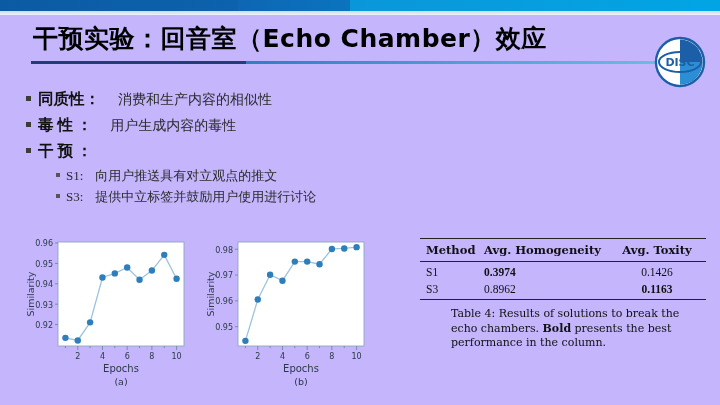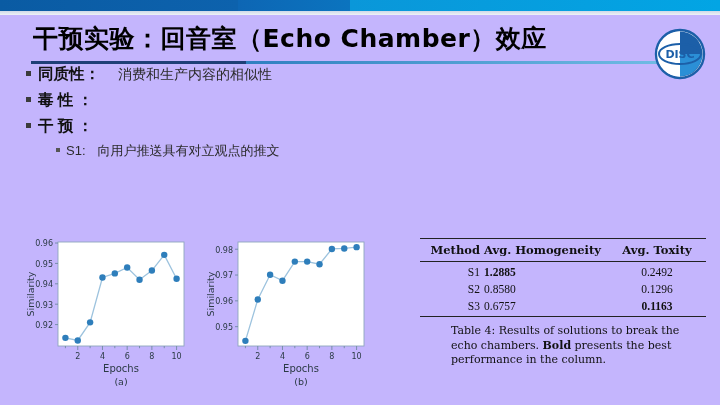--- a/index.html
+++ b/index.html
@@ -24,25 +24,25 @@
     position: absolute; left: 33px; top: 22px;
     font-size: 25px; font-weight: bold; color: #000;
     letter-spacing: .5px; white-space: nowrap;
     font-family: "DejaVu Sans","Liberation Sans", sans-serif;
   }
   .title-rule { position: absolute; left: 31px; top: 61px; width: 658px; height: 3px; display: flex; }
   .title-rule .r1 { width: 215px; background: #1f3f77; }
   .title-rule .r2 { flex: 1; background: linear-gradient(to right,#2f7fc0,#74bfe6); }
 
   
-  .logo { position: absolute; right: 14px; top: 28px; width: 52px; height: 52px; }
-
-  
-  .bullets { position: absolute; left: 26px; top: 64px; width: 420px;
-             font-family: Liberation Sans, sans-serif; }
+  .logo { position: absolute; right: 14px; top: 36px; width: 52px; height: 52px; }
+
+  
+  .bullets { position: absolute; left: 26px; top: 89px; width: 420px;
+             font-family: Liberation Serif, serif; }
   .b-row { display: flex; align-items: baseline; margin-bottom: 5px; }
   .b-sq { display: inline-block; width: 5px; height: 5px; background: #3b3b3b;
           margin-right: 7px; flex: none; position: relative; top: -3px; }
   .b-sq.small { width: 4px; height: 4px; background: #555; margin-right: 6px; }
   .b-key { font-size: 15.5px; font-weight: bold; color: #111; white-space: pre; }
   .b-val { font-size: 14px; color: #2b2b2b; margin-left: 18px; text-align: center; }
   .sub { margin-left: 30px; }
   .sub .b-row { margin-bottom: 3px; }
   .s-key { font-size: 13px; color: #2b2b2b; white-space: pre; }
   .s-val { font-size: 13px; color: #2b2b2b; margin-left: 12px; }
@@ -57,21 +57,21 @@
   
   .tbl-wrap { position: absolute; left: 420px; top: 238px; width: 286px;
               font-family: "DejaVu Serif","Liberation Serif", serif; }
   table.res { border-collapse: collapse; width: 100%; }
   table.res th, table.res td { font-size: 11.5px; color: #111; padding: 2.5px 2px; }
   table.res thead th { font-weight: bold; border-top: 1.6px solid #222; border-bottom: 1px solid #222;
                        padding-top: 4px; padding-bottom: 4px; }
   table.res tbody tr:first-child td { padding-top: 4px; }
   table.res tbody tr:last-child td { padding-bottom: 4px; }
   table.res tbody { border-bottom: 1.6px solid #222; font-family: Liberation Serif, serif; }
-  .c-method { text-align: right; padding-left: 6px !important; width: 62px; }
+  .c-method { text-align: left; padding-left: 6px !important; width: 62px; }
   .c-hom { text-align: left; width: 126px; }
   .c-tox { text-align: center; width: 98px; }
   .bold { font-weight: bold; }
   .caption { margin-top: 7px; font-size: 11px; line-height: 1.32; color: #111;
              font-family: "DejaVu Serif","Liberation Serif", serif; margin-left: 31px; }
   .caption .bold { font-weight: bold; }
 </style>
 </head>
 <body>
 
@@ -105,33 +105,39 @@
 
     <div class="b-row">
       <span class="b-sq"></span>
       <span class="b-key">同质性：</span>
       <span class="b-val">消费和生产内容的相似性</span>
     </div>
 
     <div class="b-row">
       <span class="b-sq"></span>
       <span class="b-key">毒 性 ：</span>
+      <span class="b-val">用户生成内容的毒性</span>
     </div>
 
     <div class="b-row">
       <span class="b-sq"></span>
       <span class="b-key">干 预 ：</span>
       <span class="b-val"></span>
     </div>
 
     <div class="sub">
       <div class="b-row">
         <span class="b-sq small"></span>
         <span class="s-key">S1:</span>
         <span class="s-val">向用户推送具有对立观点的推文</span>
+      </div>
+      <div class="b-row">
+        <span class="b-sq small"></span>
+        <span class="s-key">S3:</span>
+        <span class="s-val">提供中立标签并鼓励用户使用进行讨论</span>
       </div>
     </div>
   </div>
 
   <div class="charts">
     <div class="chart-box chart-a">
       <svg class="chart-svg" id="svg-chart-0" width="182" height="155">
           <rect x="46" y="6" width="126" height="104" fill="#ffffff" stroke="#8fa7bd" stroke-width="0.9"></rect>
           <line x1="46" y1="88.58823529411754" x2="43" y2="88.58823529411754" stroke="#6f8aa3" stroke-width="0.9"></line>
           <text x="41" y="91.98823529411754" text-anchor="end" font-family="DejaVu Sans, sans-serif" font-size="8" fill="#2b3a45">0.92</text>
@@ -223,31 +229,26 @@
       <thead>
         <tr>
           <th class="c-method">Method</th>
           <th class="c-hom">Avg. Homogeneity</th>
           <th class="c-tox">Avg. Toxity</th>
         </tr>
       </thead>
       <tbody>
         <tr>
           <td class="c-method">S1</td>
-          <td class="c-hom bold">1.2885</td>
-          <td class="c-tox">0.2492</td>
-        </tr>
-        <tr>
-          <td class="c-method">S2</td>
-          <td class="c-hom">0.8580</td>
-          <td class="c-tox">0.1296</td>
+          <td class="c-hom bold">0.3974</td>
+          <td class="c-tox">0.1426</td>
         </tr>
         <tr>
           <td class="c-method">S3</td>
-          <td class="c-hom">0.6757</td>
+          <td class="c-hom">0.8962</td>
           <td class="c-tox bold">0.1163</td>
         </tr>
       </tbody>
     </table>
     <div class="caption">
       <span>Table 4: Results of solutions to break the echo chambers. </span><span class="bold">Bold</span><span> presents the best performance in the column.</span>
     </div>
   </div>
 
 </div>

